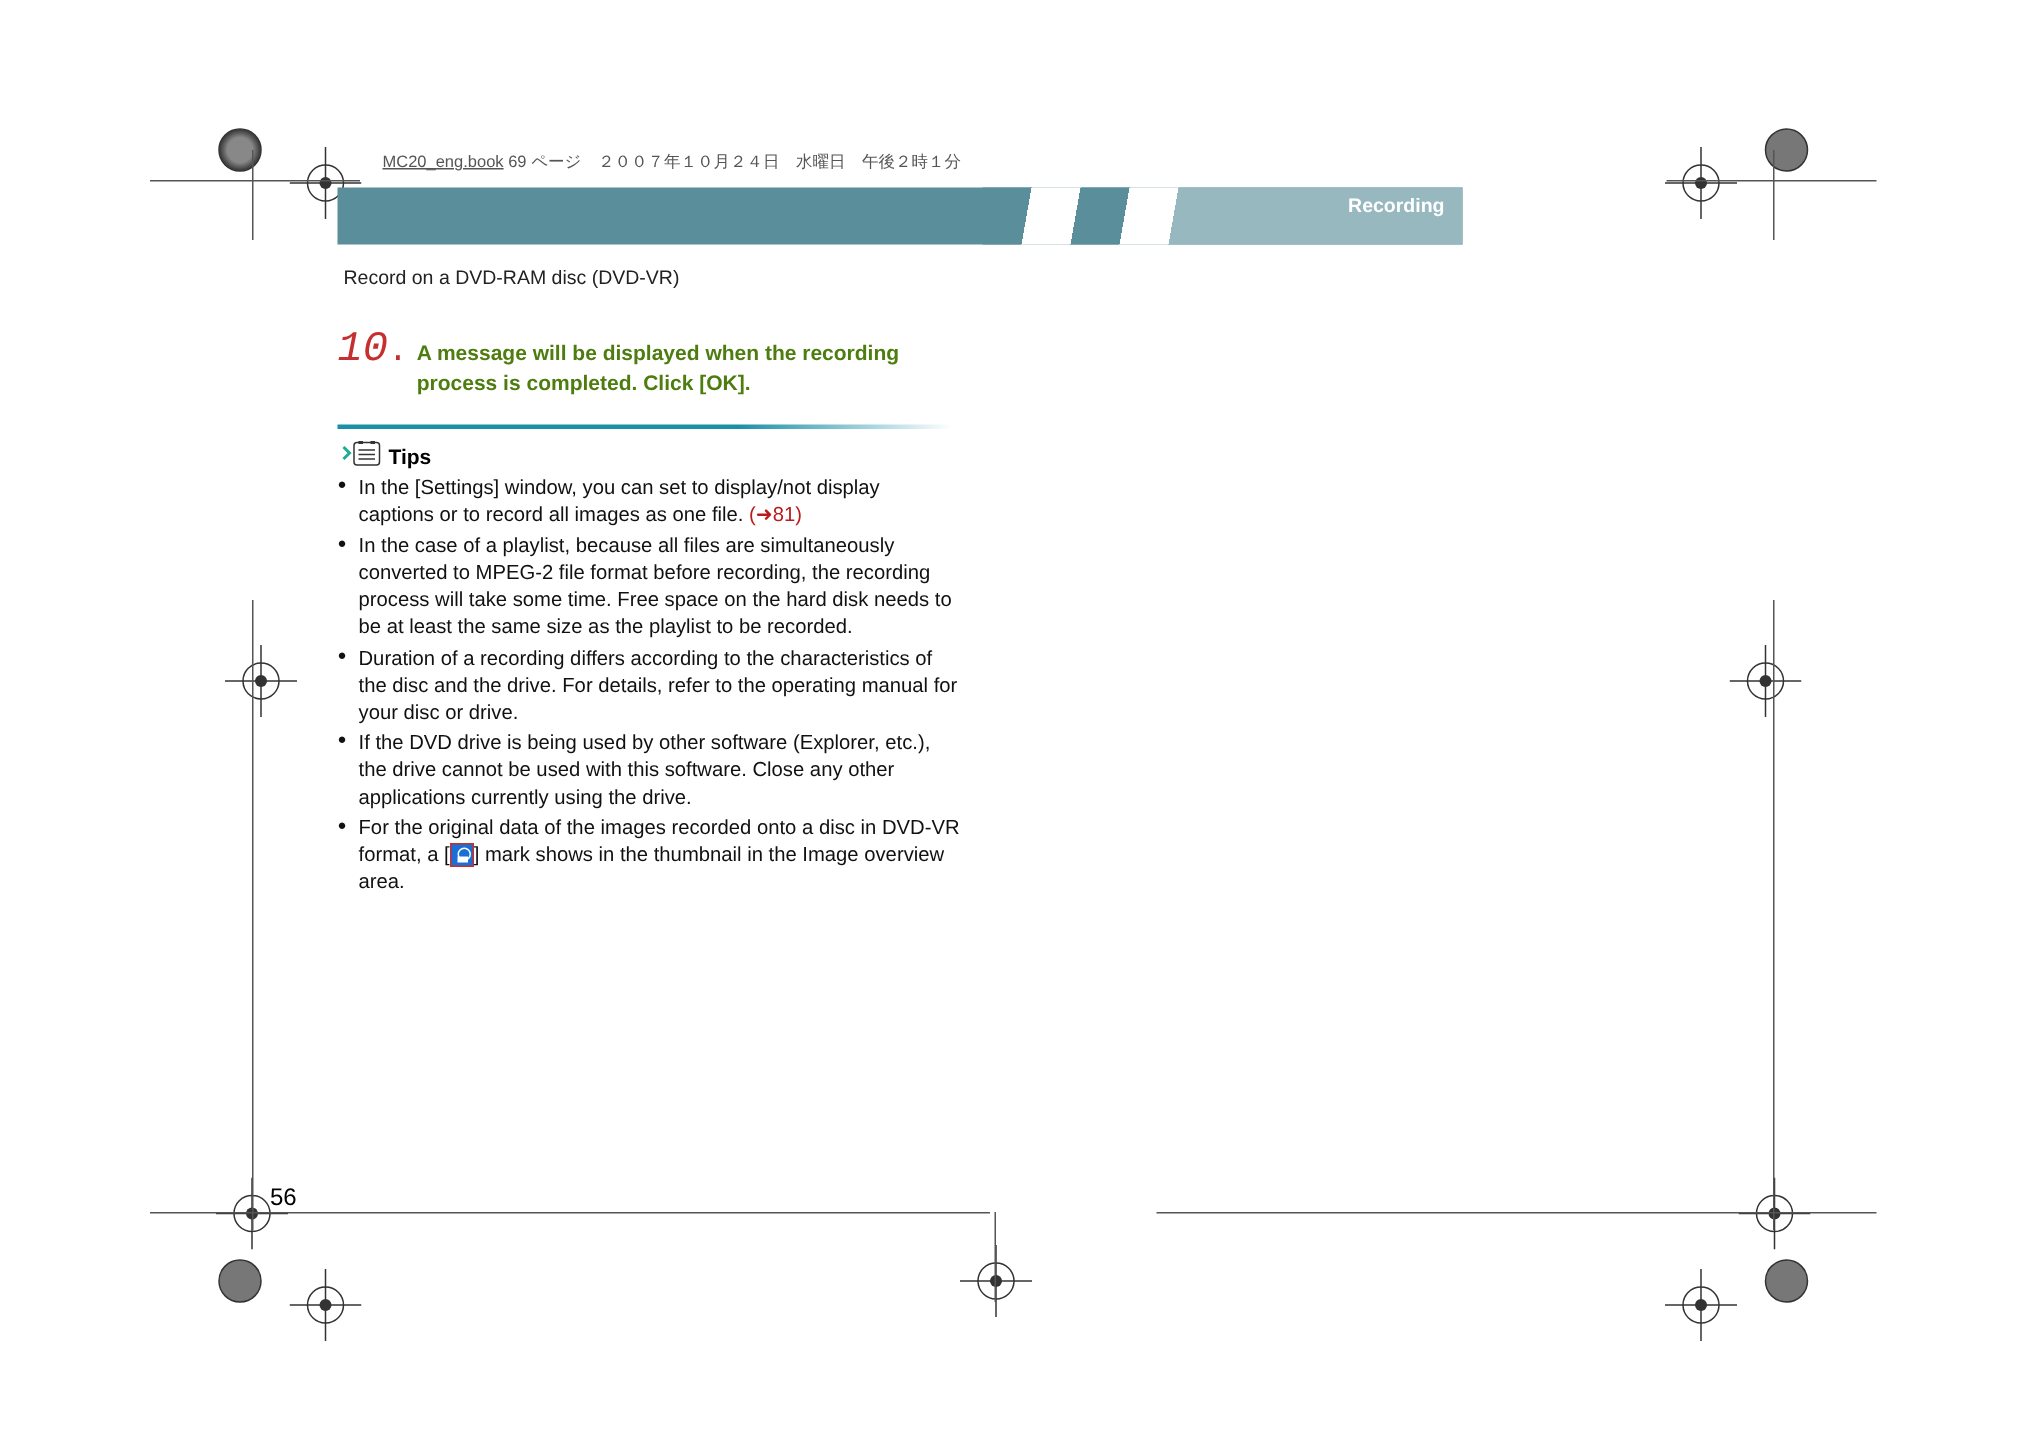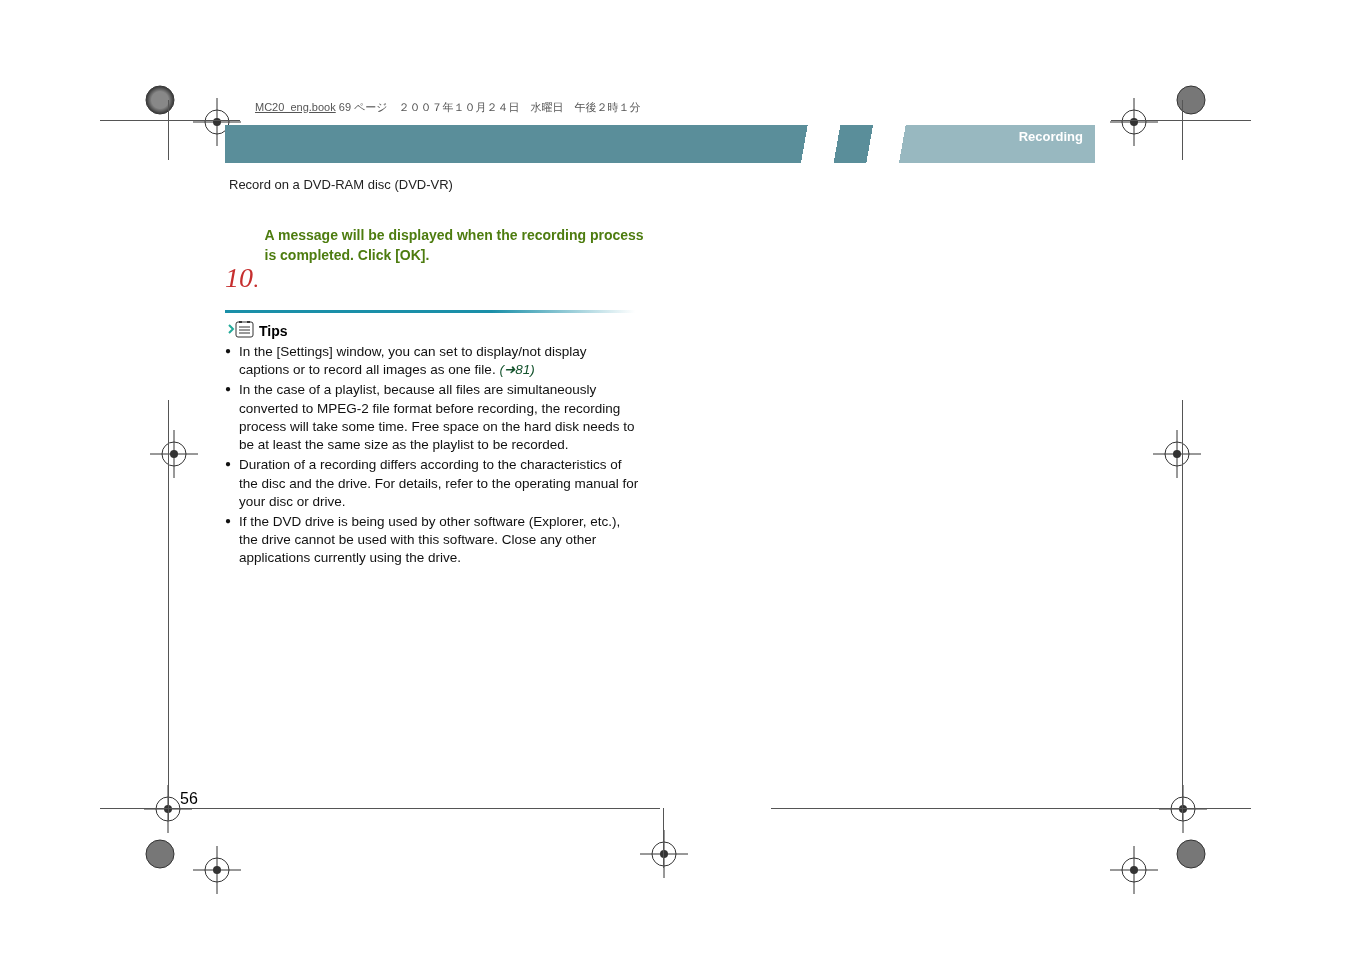--- a/index.html
+++ b/index.html
@@ -18,21 +18,21 @@
     width: 870px;
   }
   .header-line {
     font-size: 11px;
     color: #555;
     margin-bottom: 6px;
     margin-left: 10px;
   }
   .header-line .book-name { text-decoration: underline; padding-left: 20px; }
   .banner {
-    width: 870px;
+    width: 750px;
     height: 38px;
     background: #5a8e9a;
     position: relative;
     margin-top: 10px;
     text-align: center;
   }
   .banner .slash {
     position: absolute;
     right: 0;
     top: 0;
@@ -54,27 +54,26 @@
     margin-top: 14px;
     margin-left: 4px;
   }
   .step-row {
     margin-top: 28px;
     display: flex;
     align-items: flex-start;
     width: 430px;
   }
   .step-num {
-    font-family: Liberation Serif, serif;
+    font-family: Liberation Mono, monospace;
     font-style: italic;
     font-size: 28px;
     color: #c62f2f;
     margin-right: 6px;
     line-height: 1;
-    margin-top: 44px;
   }
   .step-num .dot {
     font-style: normal;
     font-size: 22px;
   }
   .step-text {
     font-size: 14px;
     font-weight: bold;
     color: #4d7c0f;
     line-height: 1.4;
@@ -116,22 +115,21 @@
     margin-bottom: 2px;
   }
   .tips-list li::before {
     content: "●";
     position: absolute;
     left: 0;
     top: 1px;
     font-size: 10px;
   }
   .link-ref {
-    color: #14532d;
-    font-style: italic;
+    color: #b91c1c;
   }
   .inline-icon {
     display: inline-block;
     width: 16px;
     height: 16px;
     background: #1a6fd6;
     border: 1px solid #c62f2f;
     vertical-align: middle;
     position: relative;
   }
@@ -331,17 +329,20 @@
     </li>
     <li>
       <span>In the case of a playlist, because all files are simultaneously converted to MPEG-2 file format before recording, the recording process will take some time. Free space on the hard disk needs to be at least the same size as the playlist to be recorded.</span>
     </li>
     <li>
       <span>Duration of a recording differs according to the characteristics of the disc and the drive. For details, refer to the operating manual for your disc or drive.</span>
     </li>
     <li>
       <span>If the DVD drive is being used by other software (Explorer, etc.), the drive cannot be used with this software. Close any other applications currently using the drive.</span><br>
     </li>
+    <li>
+      <span>For the original data of the images recorded onto a disc in DVD-VR format, a [</span><span class="inline-icon"></span><span>] mark shows in the thumbnail in the Image overview area.</span>
+    </li>
   </ul>
 
 </div>
 
 <div class="page-num">56</div>
 
 </body></html>

